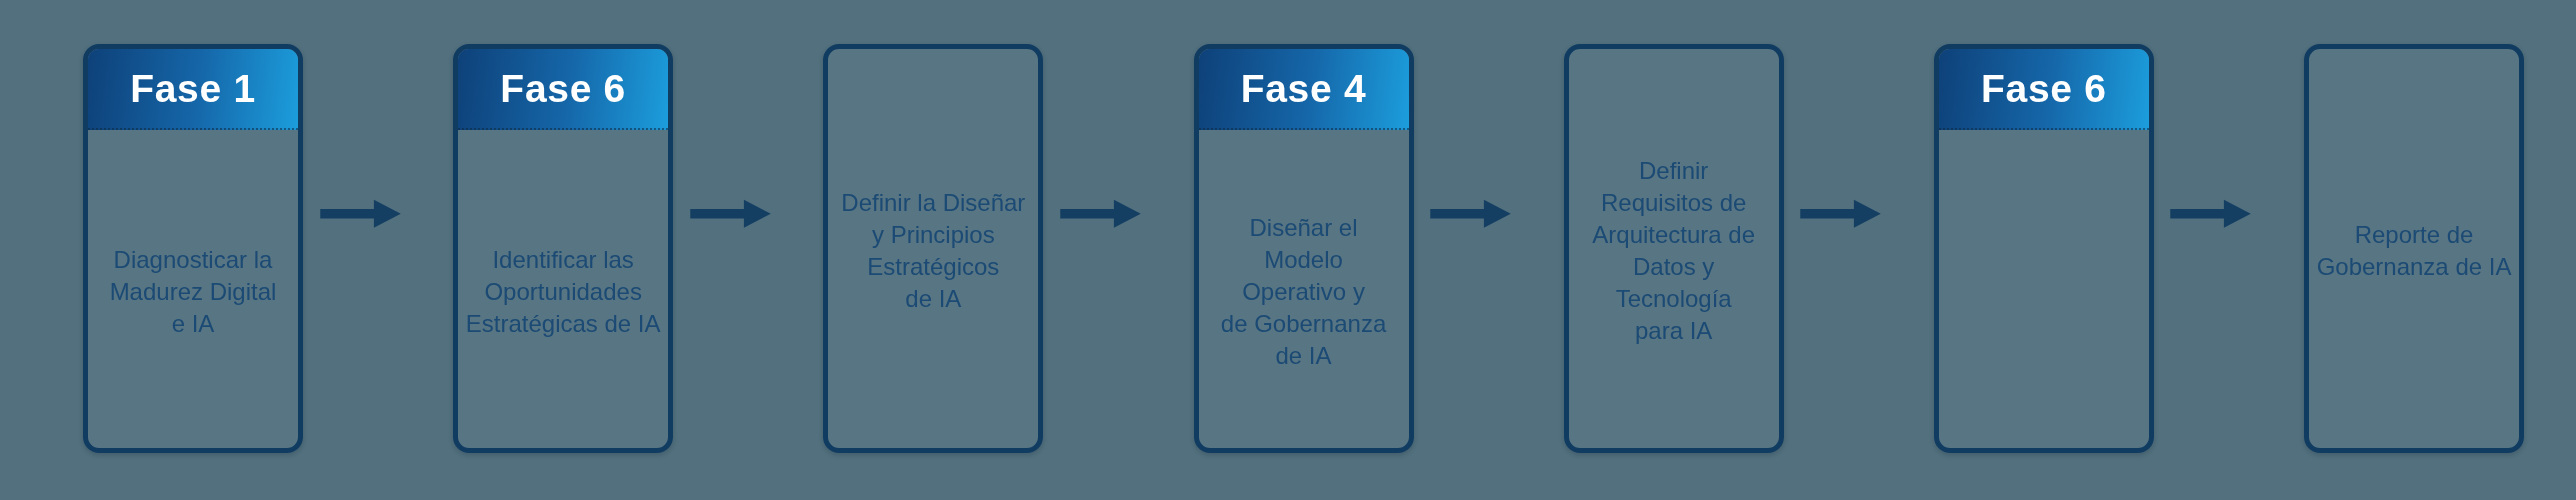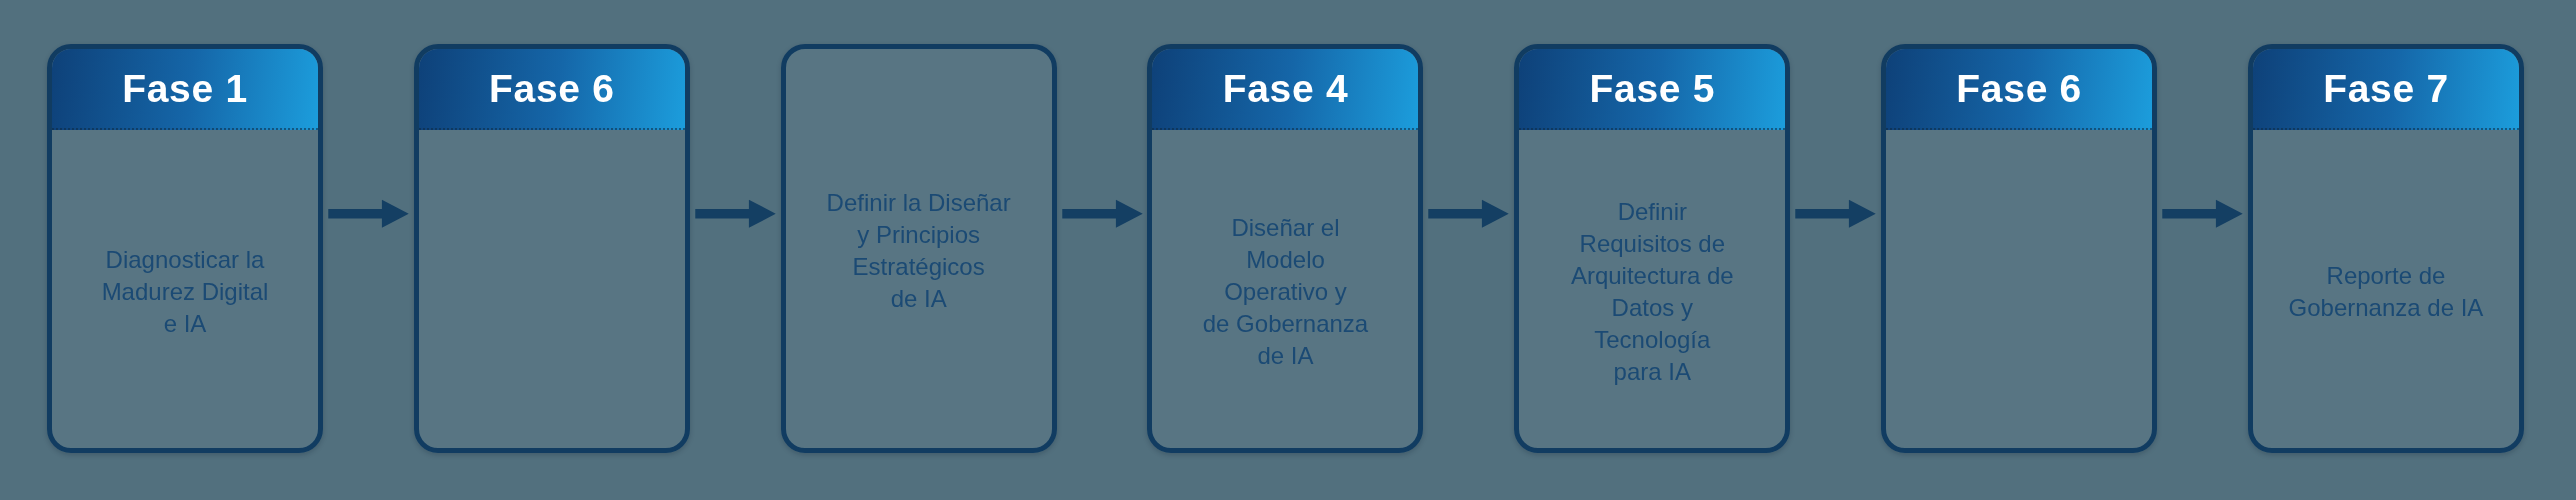--- a/index.html
+++ b/index.html
@@ -10,29 +10,30 @@
     overflow: hidden;
   }
   .flow {
     display: flex;
     align-items: flex-start;
     padding: 44px 52px 0 47px;
     height: 100%;
   }
   .card {
     flex: none;
-    width: 276px;
+    width: 220px;
     height: 409px;
     border: 5.4px solid var(--card-border, #113c61);
-    border-radius: 24px;
+    border-radius: 16px;
     background: var(--card-body-bg, rgba(255,255,255,0.04));
     box-shadow: 0 2px 5.4px rgba(10,25,40,0.22);
     display: flex;
     flex-direction: column;
     overflow: hidden;
+    margin-left: 36px;
   }
   .card-header {
     flex: none;
     height: 81px;
     background: linear-gradient(97deg,
       var(--header-grad-start, #0e4179) 0%,
       var(--header-grad-mid, #1566a8) 52%,
       var(--header-grad-end, #1c9ddc) 100%);
     border-bottom: 2px dotted rgba(13,42,66,0.55);
     display: flex;
@@ -93,20 +94,25 @@
       <svg viewBox="0 0 120 44" xmlns="http://www.w3.org/2000/svg">
         <path d="M0 15 H80 V1 L120 22 L80 43 V29 H0 Z" fill="currentColor"></path>
       </svg>
     </div>
   </div>
 
   <div class="card">
     <div class="card-header">
       <span class="phase-title">Fase 6</span>
     </div>
+    <div class="card-body">
+      <span class="phase-description">Identificar las
+Oportunidades
+Estratégicas de IA</span>
+    </div>
   </div>
 
   <div class="gap">
     <div class="arrow">
       <svg viewBox="0 0 120 44" xmlns="http://www.w3.org/2000/svg">
         <path d="M0 15 H80 V1 L120 22 L80 43 V29 H0 Z" fill="currentColor"></path>
       </svg>
     </div>
   </div>
 
@@ -142,23 +148,20 @@
 
   <div class="gap">
     <div class="arrow">
       <svg viewBox="0 0 120 44" xmlns="http://www.w3.org/2000/svg">
         <path d="M0 15 H80 V1 L120 22 L80 43 V29 H0 Z" fill="currentColor"></path>
       </svg>
     </div>
   </div>
 
   <div class="card">
-    <div class="card-header">
-      <span class="phase-title">Fase 5</span>
-    </div>
     <div class="card-body">
       <span class="phase-description">Definir
 Requisitos de
 Arquitectura de
 Datos y
 Tecnología
 para IA</span>
     </div>
   </div>
 
@@ -178,23 +181,20 @@
 
   <div class="gap">
     <div class="arrow">
       <svg viewBox="0 0 120 44" xmlns="http://www.w3.org/2000/svg">
         <path d="M0 15 H80 V1 L120 22 L80 43 V29 H0 Z" fill="currentColor"></path>
       </svg>
     </div>
   </div>
 
   <div class="card">
-    <div class="card-header">
-      <span class="phase-title">Fase 7</span>
-    </div>
     <div class="card-body">
       <span class="phase-description">Reporte de
 Gobernanza de IA</span>
     </div>
   </div>
 
 </div>
 
 
 </body></html>

